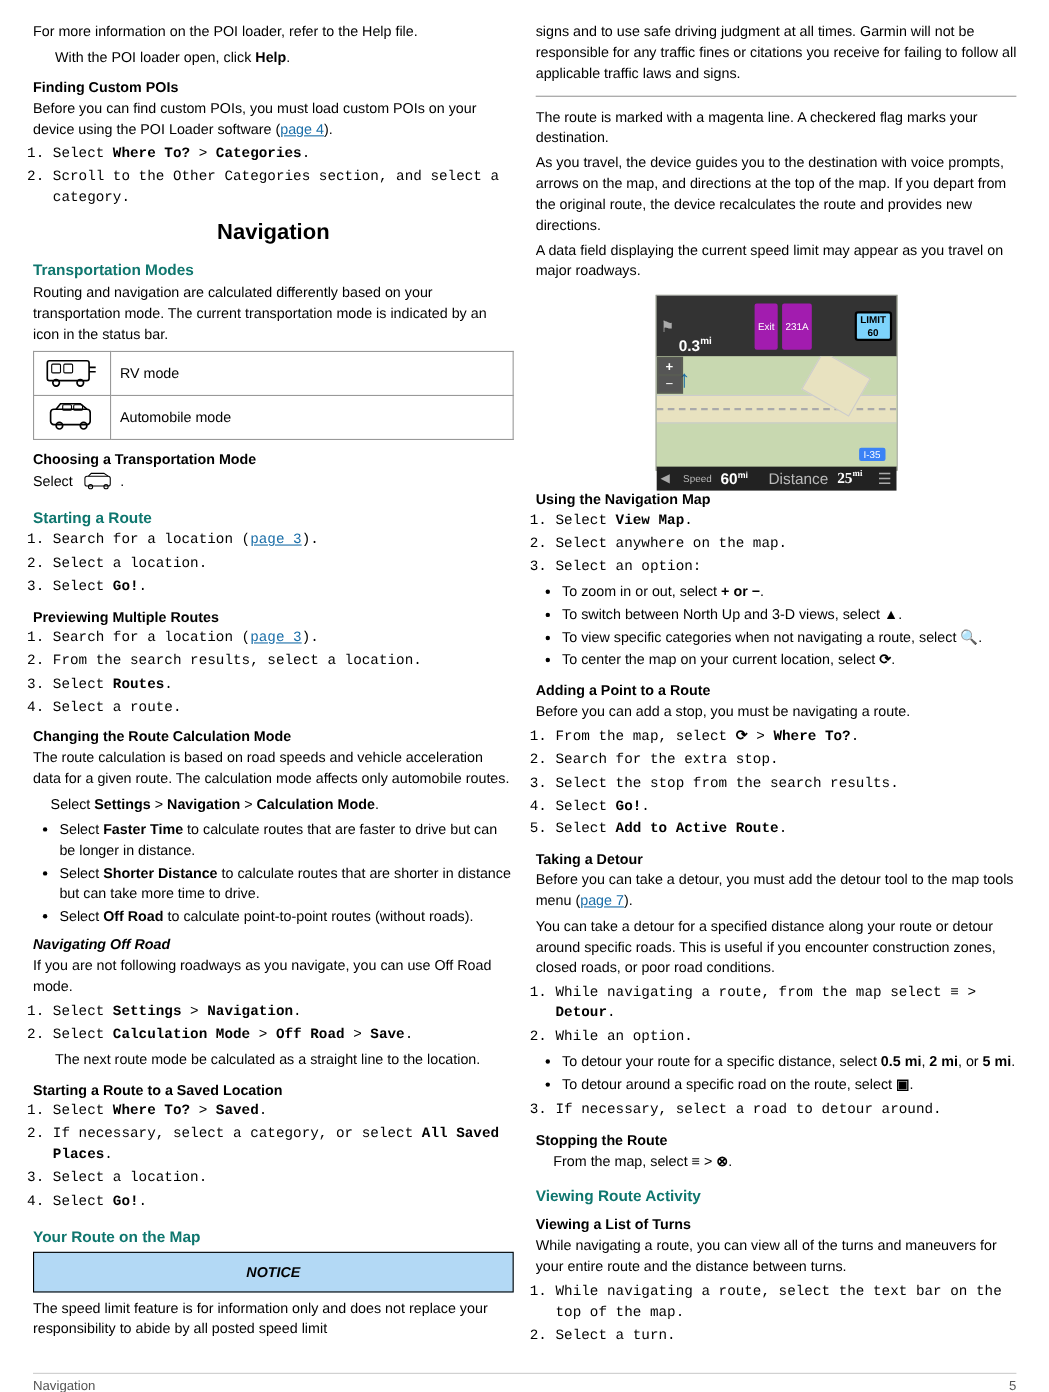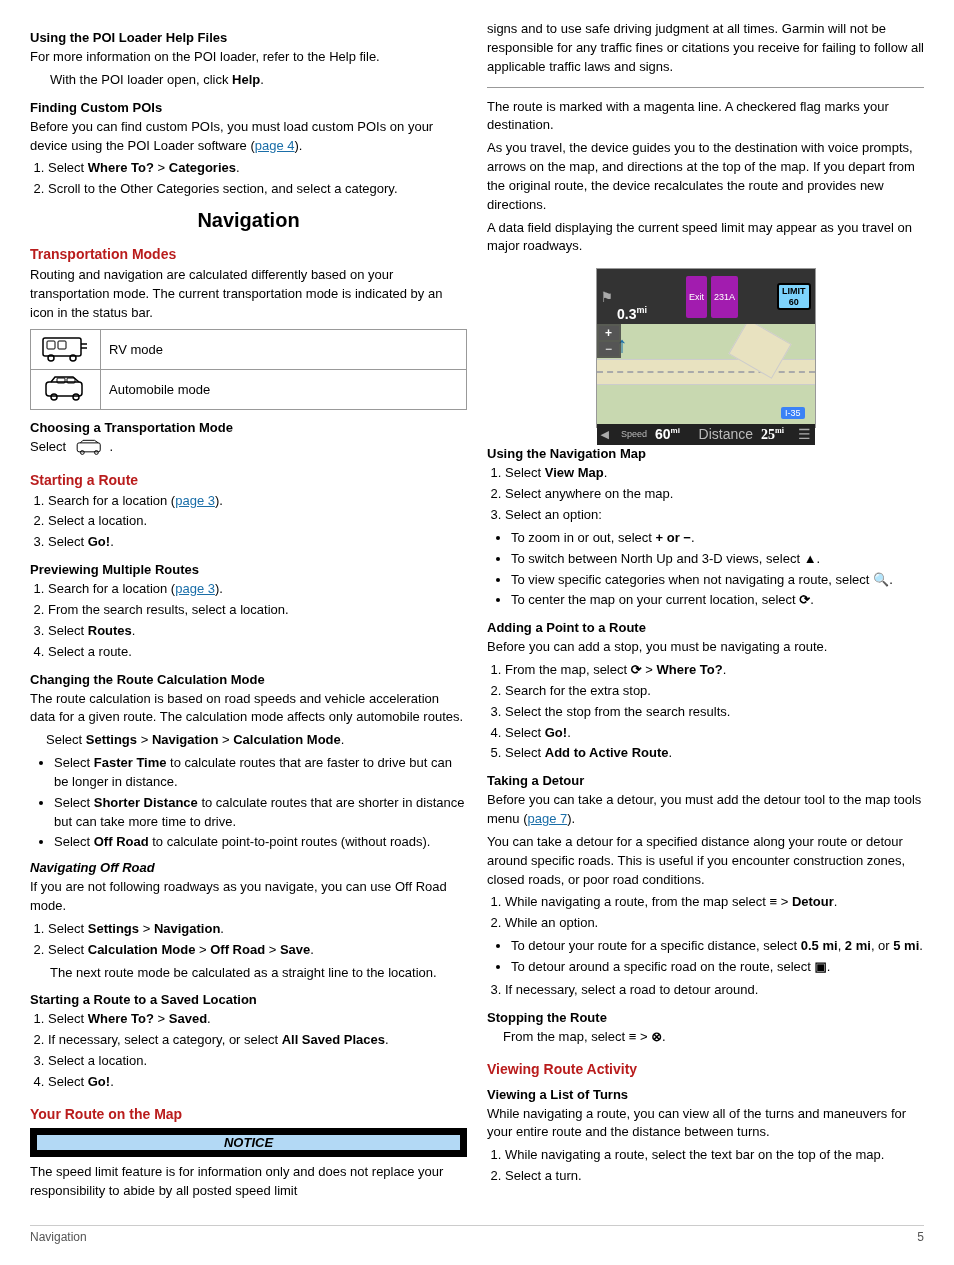--- a/index.html
+++ b/index.html
@@ -33,21 +33,21 @@
     }
     h1.page-title {
       text-align: center;
       font-size: 20px;
       font-weight: bold;
       margin: 10px 0 14px 0;
     }
     h2.section-heading {
       font-size: 14px;
       font-weight: bold;
-      color: #b91c1c;
+      color: #0f766e;
       margin-top: 14px;
       margin-bottom: 4px;
     }
     h3.sub-heading {
       font-size: 13px;
       font-weight: bold;
       margin-top: 10px;
       margin-bottom: 3px;
     }
     h3.italic-heading {
@@ -61,36 +61,37 @@
       margin-bottom: 4px;
       line-height: 1.45;
     }
     ol {
       margin-left: 18px;
       margin-bottom: 4px;
     }
     ol li {
       margin-bottom: 2px;
       line-height: 1.45;
+      font-family: Liberation Mono, monospace;
     }
     ul {
       margin-left: 24px;
       margin-bottom: 4px;
     }
     ul li {
       margin-bottom: 2px;
       line-height: 1.45;
       list-style-type: disc;
     }
     .bold { font-weight: bold; }
     .link-style { color: #1a6ea8; text-decoration: underline; cursor: pointer; }
     .notice-box {
       background: #b3d9f5;
-      border: 7px solid #000000;
-      padding: 0 8px;
+      border: 1px solid #000000;
+      padding: 10px 8px;
       margin: 6px 0;
       text-align: center;
     }
     .notice-box .notice-label {
       font-weight: bold;
       font-style: italic;
       font-size: 13px;
     }
     table.transport-table {
       border-collapse: collapse;
@@ -173,21 +174,20 @@
   </style>
 </head>
 <body>
 
 <div class="page">
   <div class="two-col">
 
     <div class="col-left">
 
       <div class="top-section-left">
-        <h3 class="sub-heading">Using the POI Loader Help Files</h3>
         <p>For more information on the POI loader, refer to the Help file.</p>
         <p style="padding-left: 20px;">
           <span>With the POI loader open, click </span><span class="bold">Help</span><span>.</span>
         </p>
       </div>
 
       <div>
         <h3 class="sub-heading">Finding Custom POIs</h3>
         <p>
           <span>Before you can find custom POIs, you must load custom POIs on your device using the POI Loader software (</span><span class="link-style">page 4</span><span>).</span>

